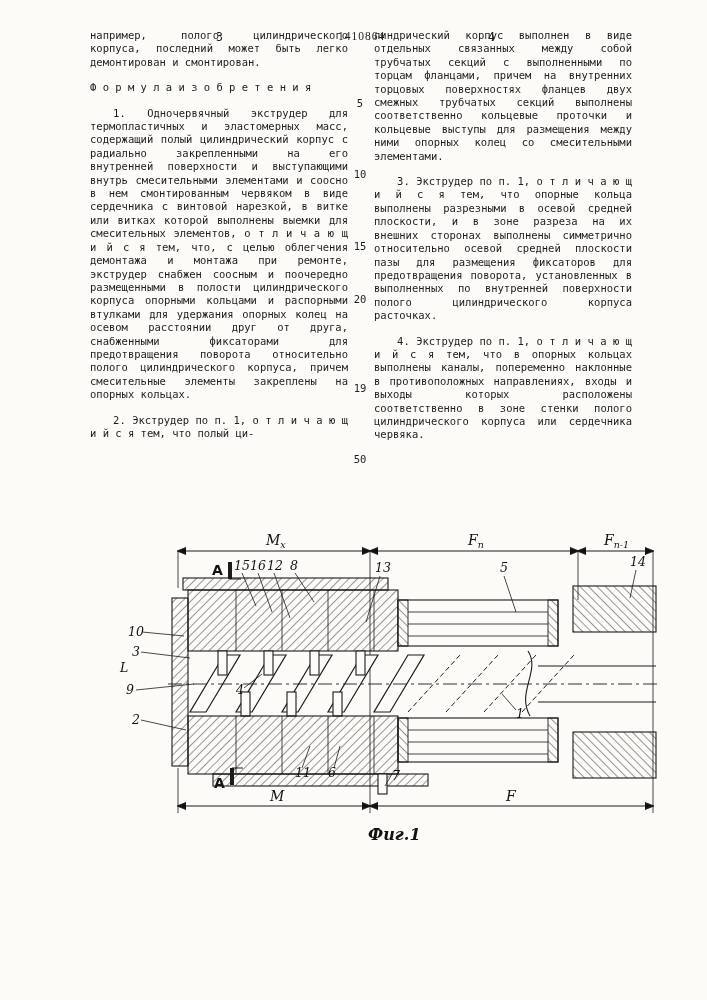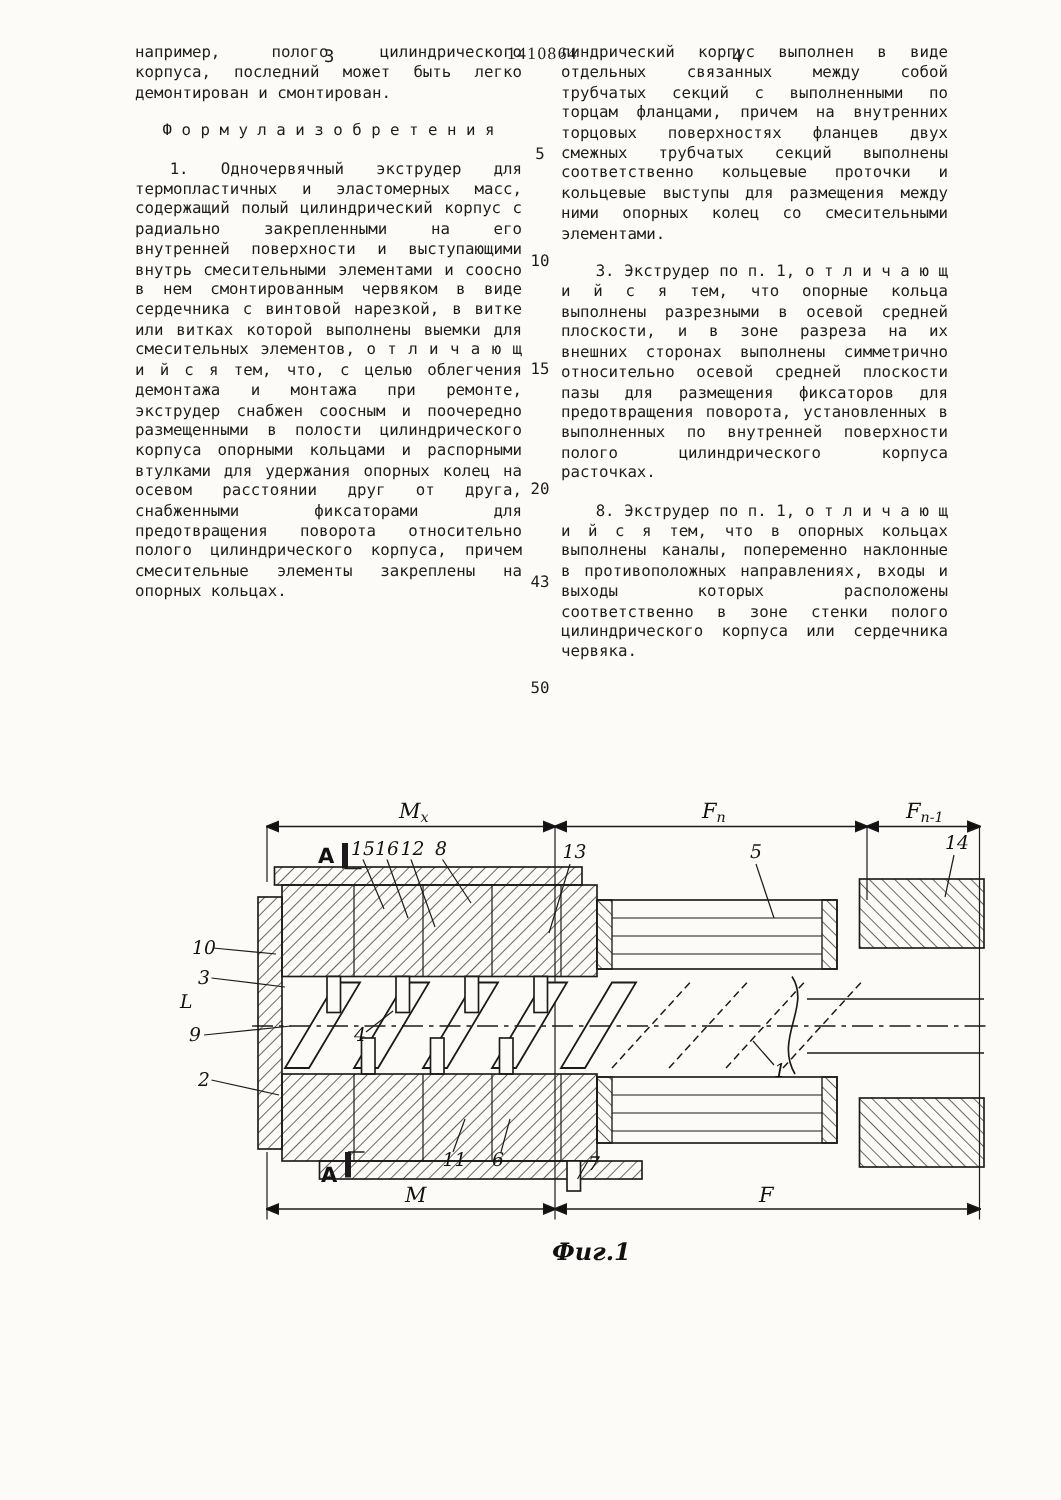--- a/index.html
+++ b/index.html
@@ -18,21 +18,21 @@
   .pagenum.right { left:488px; }
 
   .col {
     position:absolute; top:29px; width:258px;
     font-size:10.5px; line-height:13.4px; text-align:justify;
   }
   .col.left  { left:90px; }
   .col.right { left:374px; }
   .col p { margin-bottom:12px; }
   .col p.indent { text-indent:2.2em; }
-  .col p.heading { text-align:center; text-indent:0; margin-bottom:12px; }
+  .col p.heading { text-align:left; text-indent:0; margin-bottom:12px; }
 
   .margin-num {
     position:absolute; left:350px; width:20px; text-align:center;
     font-size:10.5px;
   }
 
   .figure-wrap { position:absolute; left:78px; top:518px; width:585px; height:340px; }
   svg { display:block; }
   svg line, svg path, svg rect, svg polygon { stroke:#1b1b1b; }
   .dim-label   { font-family:"DejaVu Serif", serif; font-style:italic; font-size:14px; fill:#111; }
@@ -47,33 +47,34 @@
 <div class="page">
 
   <div class="pagenum left">3</div>
   <div class="patentnum">1410864</div>
   <div class="pagenum right">4</div>
 
   <div class="col left">
     <p>например, полого цилиндрического корпуса, последний может быть легко демонтирован и смонтирован.</p>
     <p class="heading">Ф о р м у л а   и з о б р е т е н и я</p>
     <p class="indent">1. Одночервячный экструдер для термопластичных и эластомерных масс, содержащий полый цилиндрический корпус с радиально закрепленными на его внутренней поверхности и выступающими внутрь смесительными элементами и соосно в нем смонтированным червяком в виде сердечника с винтовой нарезкой, в витке или витках которой выполнены выемки для смесительных элементов, о т л и ч а ю щ и й с я  тем, что, с целью облегчения демонтажа и монтажа при ремонте, экструдер снабжен соосным и поочередно размещенными в полости цилиндрического корпуса опорными кольцами и распорными втулками для удержания опорных колец на осевом расстоянии друг от друга, снабженными фиксаторами для предотвращения поворота относительно полого цилиндрического корпуса, причем смесительные элементы закреплены на опорных кольцах.</p>
+    <p class="indent">2. Экструдер по п. 1, о т л и ч а ю щ и й с я  тем, что полый ци-</p>
   </div>
 
   <div class="col right">
     <p>линдрический корпус выполнен в виде отдельных связанных между собой трубчатых секций с выполненными по торцам фланцами, причем на внутренних торцовых поверхностях фланцев двух смежных трубчатых секций выполнены соответственно кольцевые проточки и кольцевые выступы для размещения между ними опорных колец со смесительными элементами.</p>
     <p class="indent">3. Экструдер по п. 1, о т л и ч а ю щ и й с я  тем, что опорные кольца выполнены разрезными в осевой средней плоскости, и в зоне разреза на их внешних сторонах выполнены симметрично относительно осевой средней плоскости пазы для размещения фиксаторов для предотвращения поворота, установленных в выполненных по внутренней поверхности полого цилиндрического корпуса расточках.</p>
-    <p class="indent">8. Экструдер по п. 1, о т л и ч а ю щ и й с я  тем, что в опорных кольцах выполнены каналы, попеременно наклонные в противоположных направлениях, входы и выходы которых расположены соответственно в зоне стенки полого цилиндрического корпуса или сердечника червяка.</p>
+    <p class="indent">4. Экструдер по п. 1, о т л и ч а ю щ и й с я  тем, что в опорных кольцах выполнены каналы, попеременно наклонные в противоположных направлениях, входы и выходы которых расположены соответственно в зоне стенки полого цилиндрического корпуса или сердечника червяка.</p>
   </div>
 
   <div class="margin-num" style="top:97px">5</div>
   <div class="margin-num" style="top:168px">10</div>
   <div class="margin-num" style="top:240px">15</div>
-  <div class="margin-num" style="top:320px">20</div>
-  <div class="margin-num" style="top:382px">43</div>
+  <div class="margin-num" style="top:293px">20</div>
+  <div class="margin-num" style="top:382px">19</div>
   <div class="margin-num" style="top:453px">50</div>
 
   <div class="figure-wrap">
     <svg width="585" height="340" viewBox="0 0 585 340">
       <defs>
         <pattern id="h1" patternUnits="userSpaceOnUse" width="6" height="6" patternTransform="rotate(45)">
           <line x1="0" y1="0" x2="0" y2="6" stroke="#2a2a2a" stroke-width="0.9"></line>
         </pattern>
         <pattern id="h2" patternUnits="userSpaceOnUse" width="6" height="6" patternTransform="rotate(-45)">
           <line x1="0" y1="0" x2="0" y2="6" stroke="#2a2a2a" stroke-width="0.9"></line>

